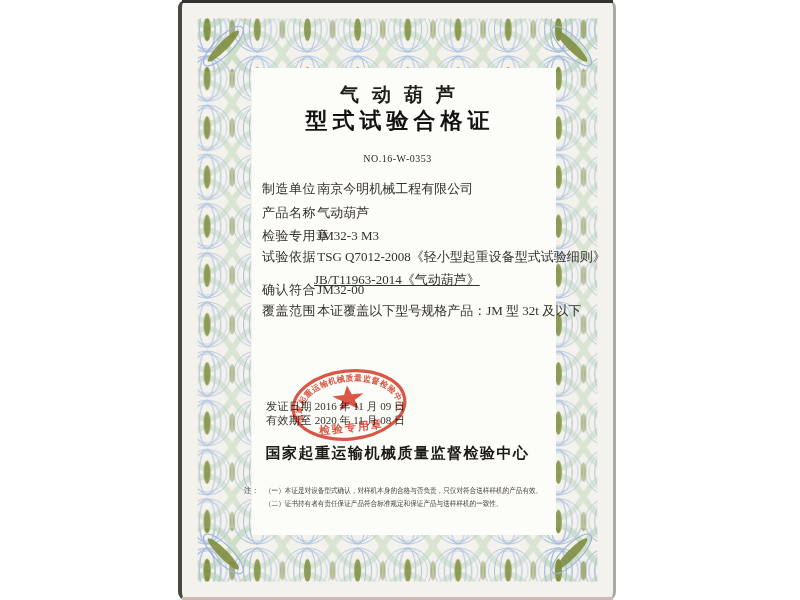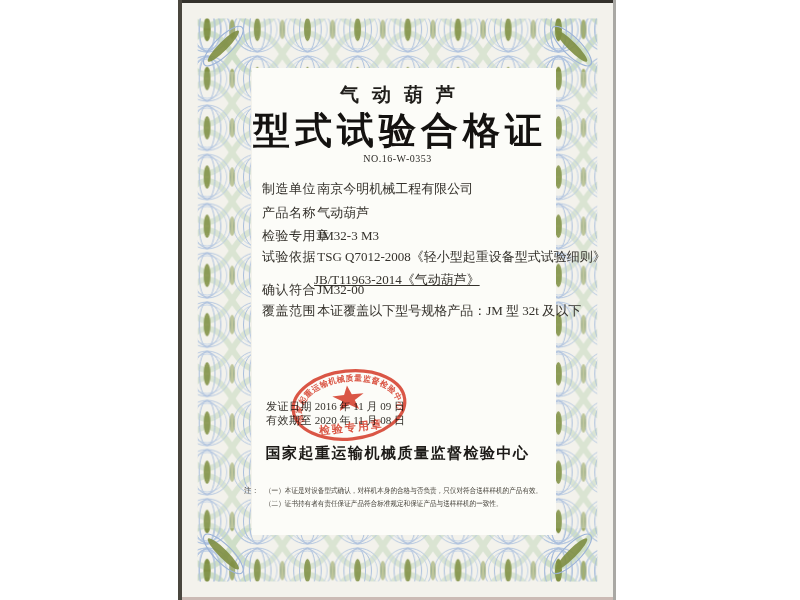--- a/index.html
+++ b/index.html
@@ -5,32 +5,33 @@
   html,body{margin:0;padding:0;}
   body{
     width:800px;height:600px;position:relative;background:#ffffff;overflow:hidden;
     font-family:"Liberation Serif","DejaVu Serif",serif;
   }
   .photo{
     position:absolute;left:178px;top:0;width:438px;height:600px;
     background:#f3f2ec;
     border-left:4px solid #49463e;border-right:3px solid #a9a8a4;
     box-sizing:border-box;
+    border-radius:8px;
   }
   .edge-top{position:absolute;left:0;top:0;width:100%;height:3px;background:#34322c;}
   .edge-bottom{position:absolute;left:0;bottom:0;width:100%;height:3px;background:#cbbab4;}
   .deco{position:absolute;left:0;top:0;width:100%;height:100%;}
   .inner-panel{
     position:absolute;left:70px;top:68px;width:304px;height:467px;
     background:#fcfcf8;
   }
   .abs{position:absolute;}
   .center{left:0;width:100%;text-align:center;}
   .subtitle{top:82px;font-size:19px;letter-spacing:13px;color:#1f1d1a;font-weight:bold;text-indent:13px;}
-  .title{top:106px;font-size:37px;font-weight:bold;letter-spacing:5px;color:#141210;text-indent:5px;}
+  .title{top:106px;font-size:22px;font-weight:bold;letter-spacing:5px;color:#141210;text-indent:5px;}
   .certno{top:153px;font-size:10px;color:#2b2925;letter-spacing:.5px;}
   .row{left:80px;font-size:13px;color:#34312b;white-space:nowrap;}
   .row .lbl{display:inline-block;width:48px;letter-spacing:.5px;}
   .row .val{margin-left:4px;}
   .multiline .val2{margin-left:52px;display:block;margin-top:5px;text-decoration:underline;}
   .para{left:132px;width:256px;font-size:11px;line-height:17px;color:#34312b;}
   .dates{left:84px;font-size:11px;color:#34312b;white-space:nowrap;text-align:right;}
   .dates .lbl{letter-spacing:.5px;}
   .issuer{top:444px;font-size:15px;font-weight:bold;letter-spacing:1.5px;color:#1c1a17;}
   .notes{left:62px;top:484px;font-size:7.5px;color:#4a473f;line-height:13px;white-space:nowrap;}

